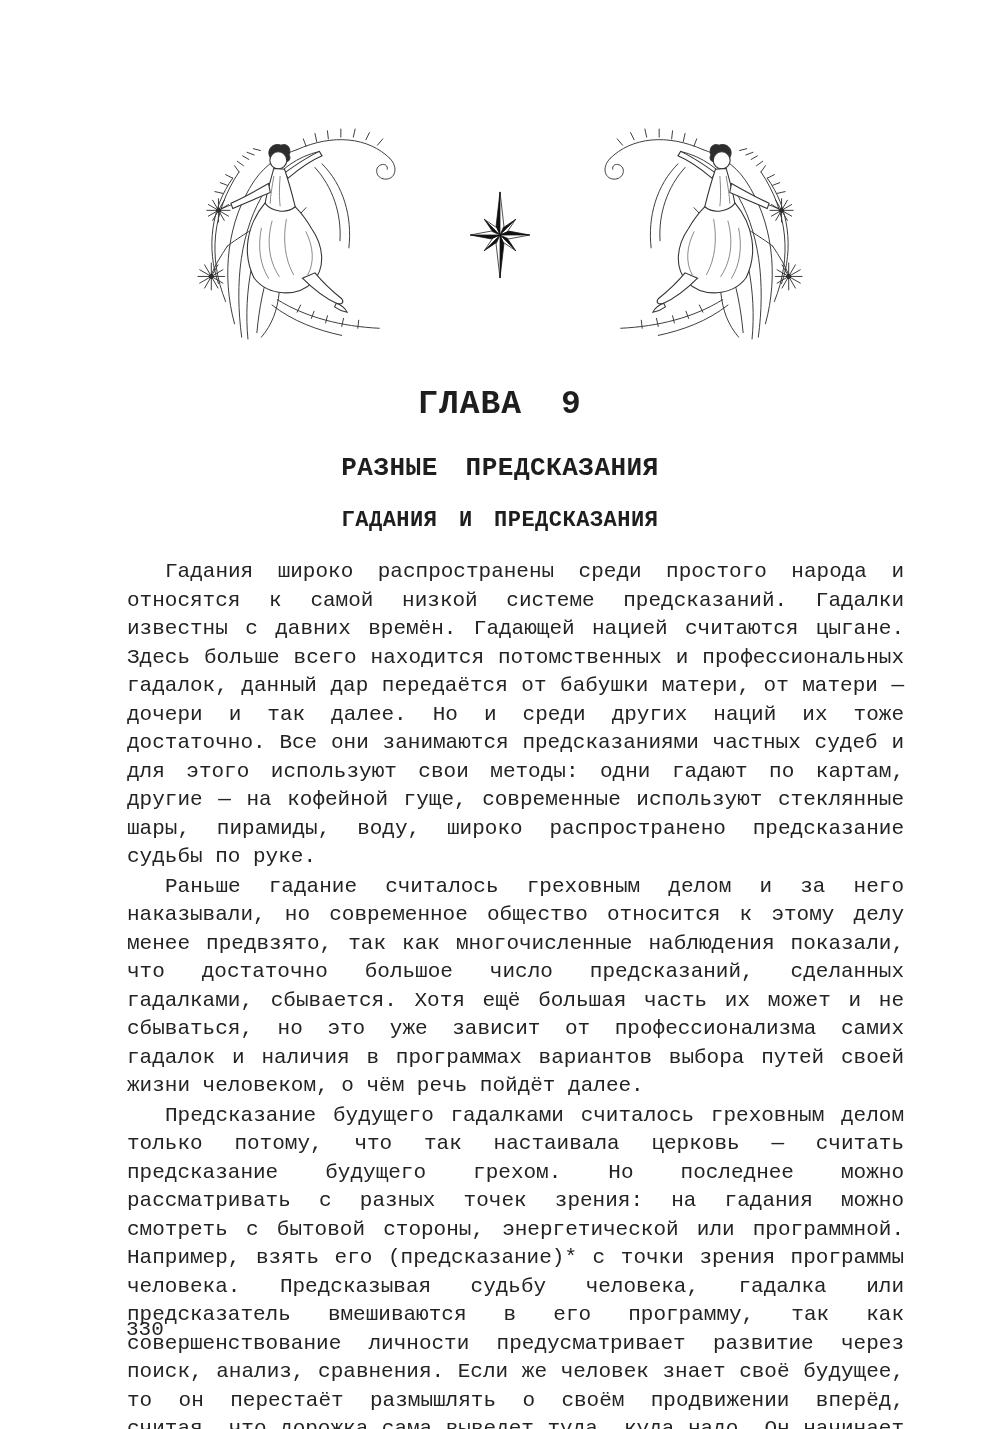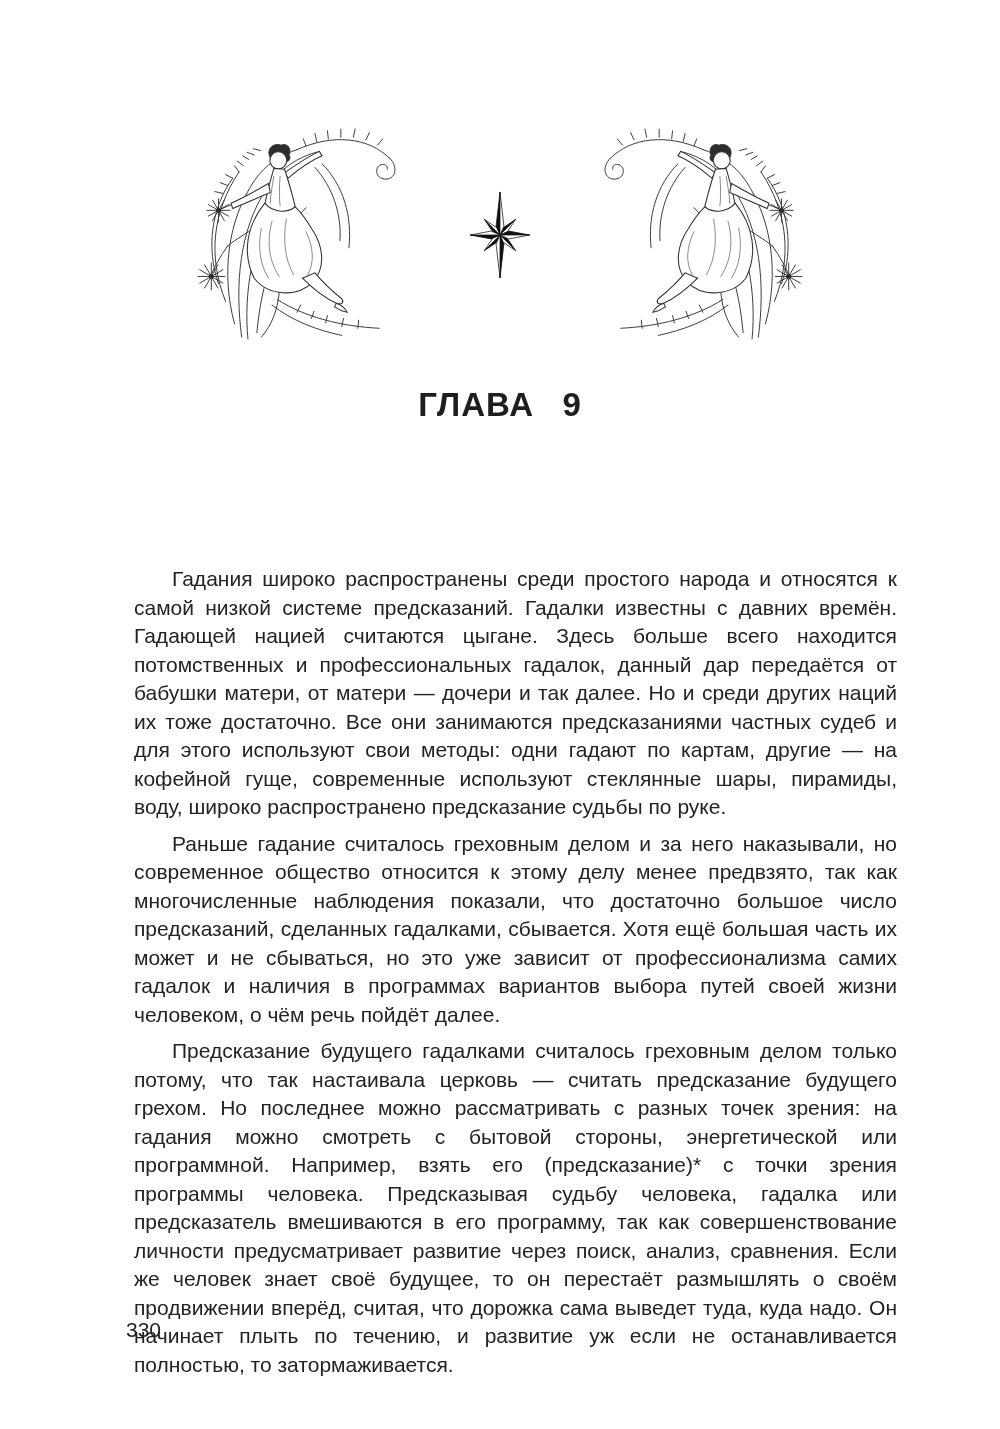--- a/index.html
+++ b/index.html
@@ -1,21 +1,21 @@
 <!DOCTYPE html>
 <html><head>
 <meta charset="utf-8">
 <style>
   html,body{margin:0;padding:0;background:#fff;}
   .page{
     position:relative;
     width:1000px;
     height:1429px;
     background:#ffffff;
-    font-family:Liberation Sans, sans-serif;
+    font-family:Liberation Mono, monospace;
     color:#262626;
     overflow:hidden;
   }
   .ornament-row{
     position:absolute;
     top:110px; left:0; width:100%;
     display:flex;
     justify-content:center;
     align-items:center;
     gap:22px;
@@ -47,21 +47,21 @@
   }
   .body-text{
     position:absolute;
     top:557px; left:126px; width:779px;
     font-size:21px;
     line-height:28.5px;
     text-align:justify;
     color:#232323;
   }
   .body-text p{
-    margin:8px;
+    margin:1px;
     text-indent:38px;
   }
   .page-number{
     position:absolute;
     left:126px; top:1318px;
     font-size:21px;
     color:#232323;
   }
   svg .ink{stroke:#3a3a3a;fill:none;stroke-width:1.1;stroke-linecap:round;}
   svg .ink-thin{stroke:#5a5a5a;fill:none;stroke-width:0.8;stroke-linecap:round;}
@@ -158,20 +158,22 @@
         <polygon points="10,62 38.1,67.3 50,62" fill="#111"></polygon>
         <polygon points="10,62 38.1,56.7 50,62" fill="#fff"></polygon>
       </g>
     </svg>
     <svg class="fairy mirror" viewBox="0 0 300 260">
       <use href="#fairy"></use>
     </svg>
   </div>
 
   <div class="chapter">ГЛАВА 9</div>
+  <div class="title">РАЗНЫЕ ПРЕДСКАЗАНИЯ</div>
+  <div class="subtitle">ГАДАНИЯ И ПРЕДСКАЗАНИЯ</div>
 
   <div class="body-text">
     <p>Гадания широко распространены среди простого народа и относятся к самой низкой системе предсказаний. Гадалки известны с давних времён. Гадающей нацией считаются цыгане. Здесь больше всего находится потомственных и профессиональных гадалок, данный дар передаётся от бабушки матери, от матери — дочери и так далее. Но и среди других наций их тоже достаточно. Все они занимаются предсказаниями частных судеб и для этого используют свои методы: одни гадают по картам, другие — на кофейной гуще, современные используют стеклянные шары, пирамиды, воду, широко распространено предсказание судьбы по руке.</p>
     <p>Раньше гадание считалось греховным делом и за него наказывали, но современное общество относится к этому делу менее предвзято, так как многочисленные наблюдения показали, что достаточно большое число предсказаний, сделанных гадалками, сбывается. Хотя ещё большая часть их может и не сбываться, но это уже зависит от профессионализма самих гадалок и наличия в программах вариантов выбора путей своей жизни человеком, о чём речь пойдёт далее.</p>
     <p>Предсказание будущего гадалками считалось греховным делом только потому, что так настаивала церковь — считать предсказание будущего грехом. Но последнее можно рассматривать с разных точек зрения: на гадания можно смотреть с бытовой стороны, энергетической или программной. Например, взять его (предсказание)* с точки зрения программы человека. Предсказывая судьбу человека, гадалка или предсказатель вмешиваются в его программу, так как совершенствование личности предусматривает развитие через поиск, анализ, сравнения. Если же человек знает своё будущее, то он перестаёт размышлять о своём продвижении вперёд, считая, что дорожка сама выведет туда, куда надо. Он начинает плыть по течению, и развитие уж если не останавливается полностью, то затормаживается.</p>
   </div>
 
   <div class="page-number">330</div>
 
 </div>

